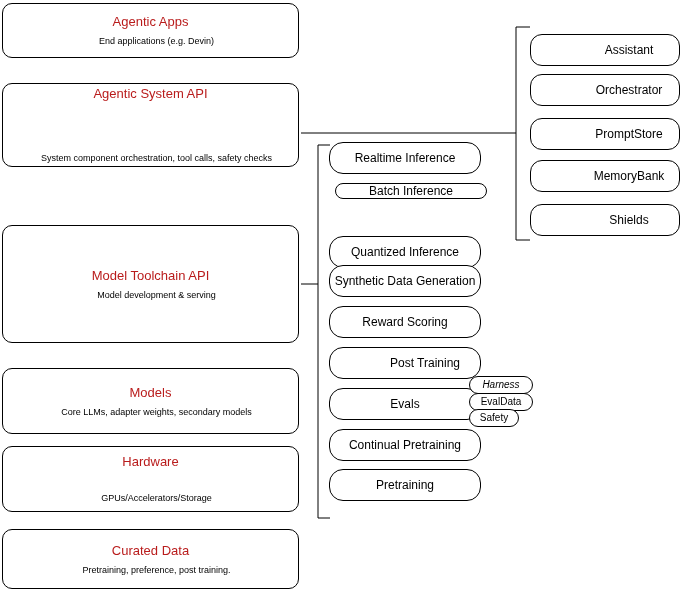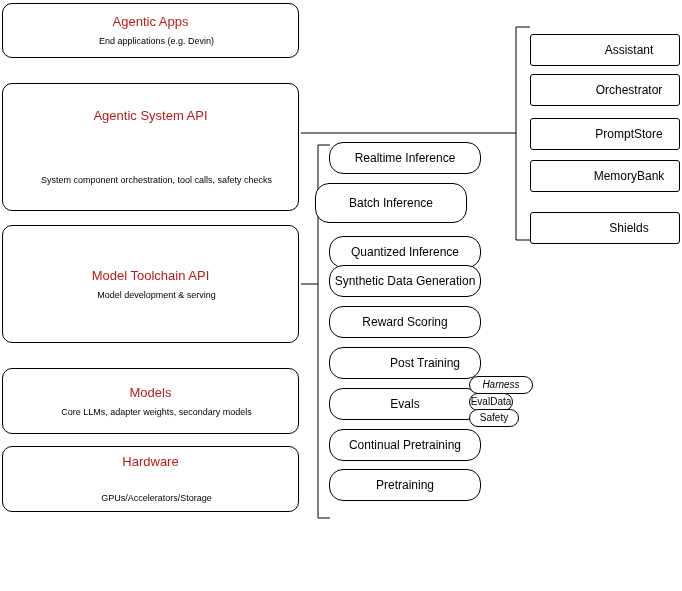--- a/index.html
+++ b/index.html
@@ -51,21 +51,21 @@
   }
   .pill {
     border-radius: 11px;
   }
   .pill .title {
     font-size: 10px;
     color: #000000;
     line-height: 12px;
   }
   .right-box {
-    border-radius: 3px;
+    border-radius: 12px;
     padding-left: 48px;
   }
   .right-box .title {
     font-size: 12px;
     color: #000000;
     line-height: 15px;
   }
   svg.connectors {
     position: absolute;
     left: 0;
@@ -91,45 +91,49 @@
     <path d="M 318 145 L 318 518" stroke="#000000" stroke-width="1" fill="none"></path>
     <path d="M 318 145 L 330 145" stroke="#000000" stroke-width="1" fill="none"></path>
     <path d="M 318 518 L 330 518" stroke="#000000" stroke-width="1" fill="none"></path>
   </svg>
 
   <div class="box layer" style="left:2px; top:3px; width:297px; height:55px;">
     <div class="title">Agentic Apps</div>
     <div class="sub">End applications (e.g. Devin)</div>
   </div>
 
-  <div class="box layer" style="left:2px; top:83px; width:297px; height:128px;gap:45px;">
+  <div class="box layer" style="left:2px; top:83px; width:297px; height:84px;gap:45px;">
     <div class="title">Agentic System API</div>
     <div class="sub">System component orchestration, tool calls, safety checks</div>
   </div>
 
   <div class="box layer" style="left:2px; top:225px; width:297px; height:118px;">
     <div class="title">Model Toolchain API</div>
     <div class="sub">Model development &amp; serving</div>
   </div>
 
   <div class="box layer" style="left:2px; top:368px; width:297px; height:66px;">
     <div class="title">Models</div>
     <div class="sub">Core LLMs, adapter weights, secondary models</div>
   </div>
 
   <div class="box layer" style="left:2px; top:446px; width:297px; height:66px;gap:17px;">
     <div class="title">Hardware</div>
     <div class="sub">GPUs/Accelerators/Storage</div>
   </div>
 
+  <div class="box layer" style="left:2px; top:529px; width:297px; height:60px;">
+    <div class="title">Curated Data</div>
+    <div class="sub">Pretraining, preference, post training.</div>
+  </div>
 
   <div class="box capsule" style="left:329px; top:142px; width:152px; height:32px;">
     <div class="title">Realtime Inference</div>
   </div>
-  <div class="box capsule" style="left:315px; top:183px; width:152px; height:40px;">
+  <div class="box capsule" style="left:335px; top:183px; width:152px; height:16px;">
     <div class="title">Batch Inference</div>
   </div>
   <div class="box capsule" style="left:329px; top:236px; width:152px; height:32px;">
     <div class="title">Quantized Inference</div>
   </div>
   <div class="box capsule" style="left:329px; top:265px; width:152px; height:32px;">
     <div class="title">Synthetic Data Generation</div>
   </div>
   <div class="box capsule" style="left:329px; top:306px; width:152px; height:32px;">
     <div class="title">Reward Scoring</div>
@@ -143,36 +147,36 @@
   <div class="box capsule" style="left:329px; top:429px; width:152px; height:32px;">
     <div class="title">Continual Pretraining</div>
   </div>
   <div class="box capsule" style="left:329px; top:469px; width:152px; height:32px;">
     <div class="title">Pretraining</div>
   </div>
 
   <div class="box pill" style="left:469px; top:376px; width:64px; height:18px;font-style:italic;">
     <div class="title">Harness</div>
   </div>
-  <div class="box pill" style="left:469px; top:393px; width:44px; height:18px;">
+  <div class="box pill" style="left:469px; top:393px; width:64px; height:18px;">
     <div class="title">EvalData</div>
   </div>
   <div class="box pill" style="left:469px; top:409px; width:50px; height:18px;">
     <div class="title">Safety</div>
   </div>
 
   <div class="box right-box" style="left:530px; top:34px; width:150px; height:32px;">
     <div class="title">Assistant</div>
   </div>
   <div class="box right-box" style="left:530px; top:74px; width:150px; height:32px;">
     <div class="title">Orchestrator</div>
   </div>
   <div class="box right-box" style="left:530px; top:118px; width:150px; height:32px;">
     <div class="title">PromptStore</div>
   </div>
   <div class="box right-box" style="left:530px; top:160px; width:150px; height:32px;">
     <div class="title">MemoryBank</div>
   </div>
-  <div class="box right-box" style="left:530px; top:212px; width:150px; height:32px;">
+  <div class="box right-box" style="left:530px; top:204px; width:150px; height:32px;">
     <div class="title">Shields</div>
   </div>
 
 </div>
 
 </body></html>

